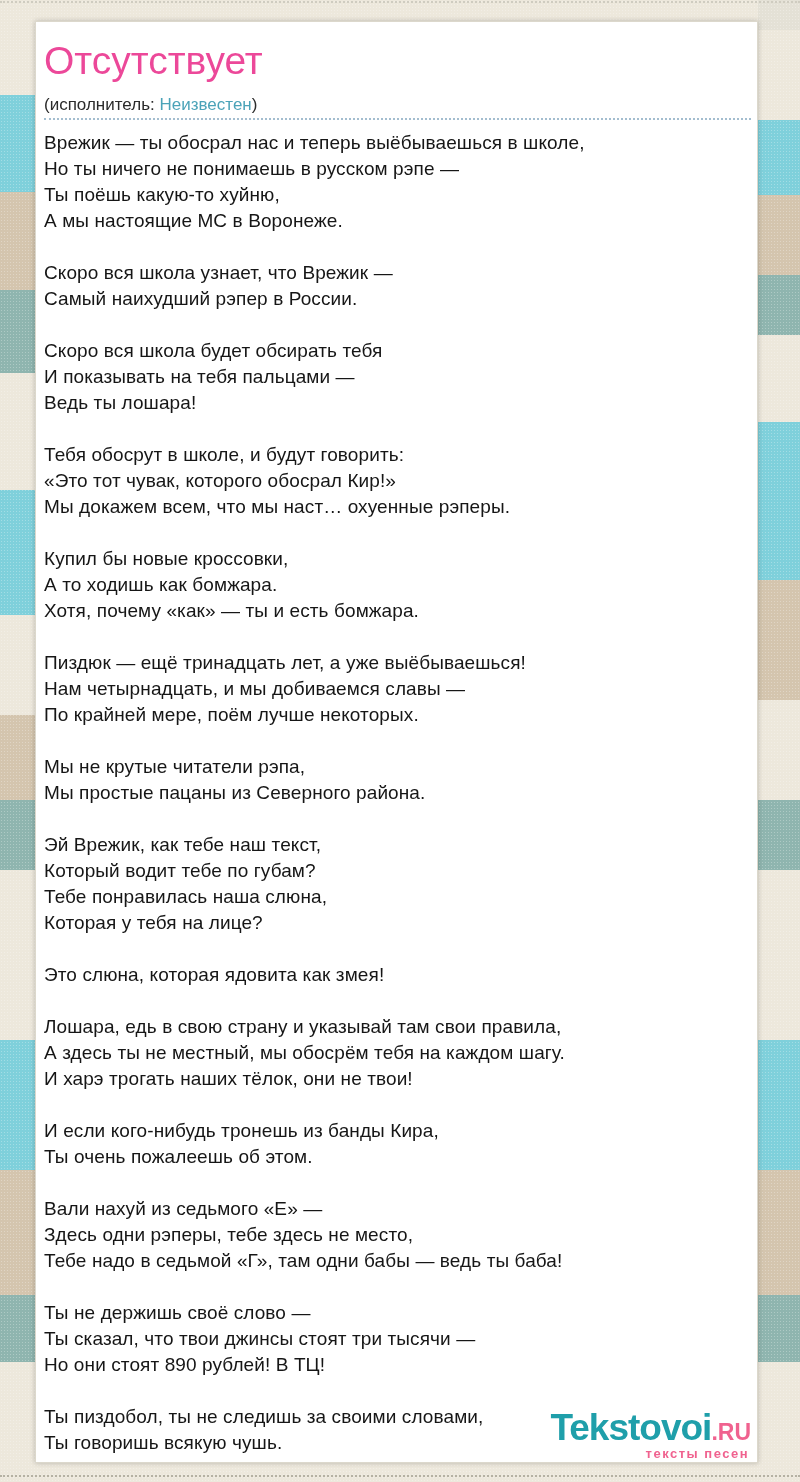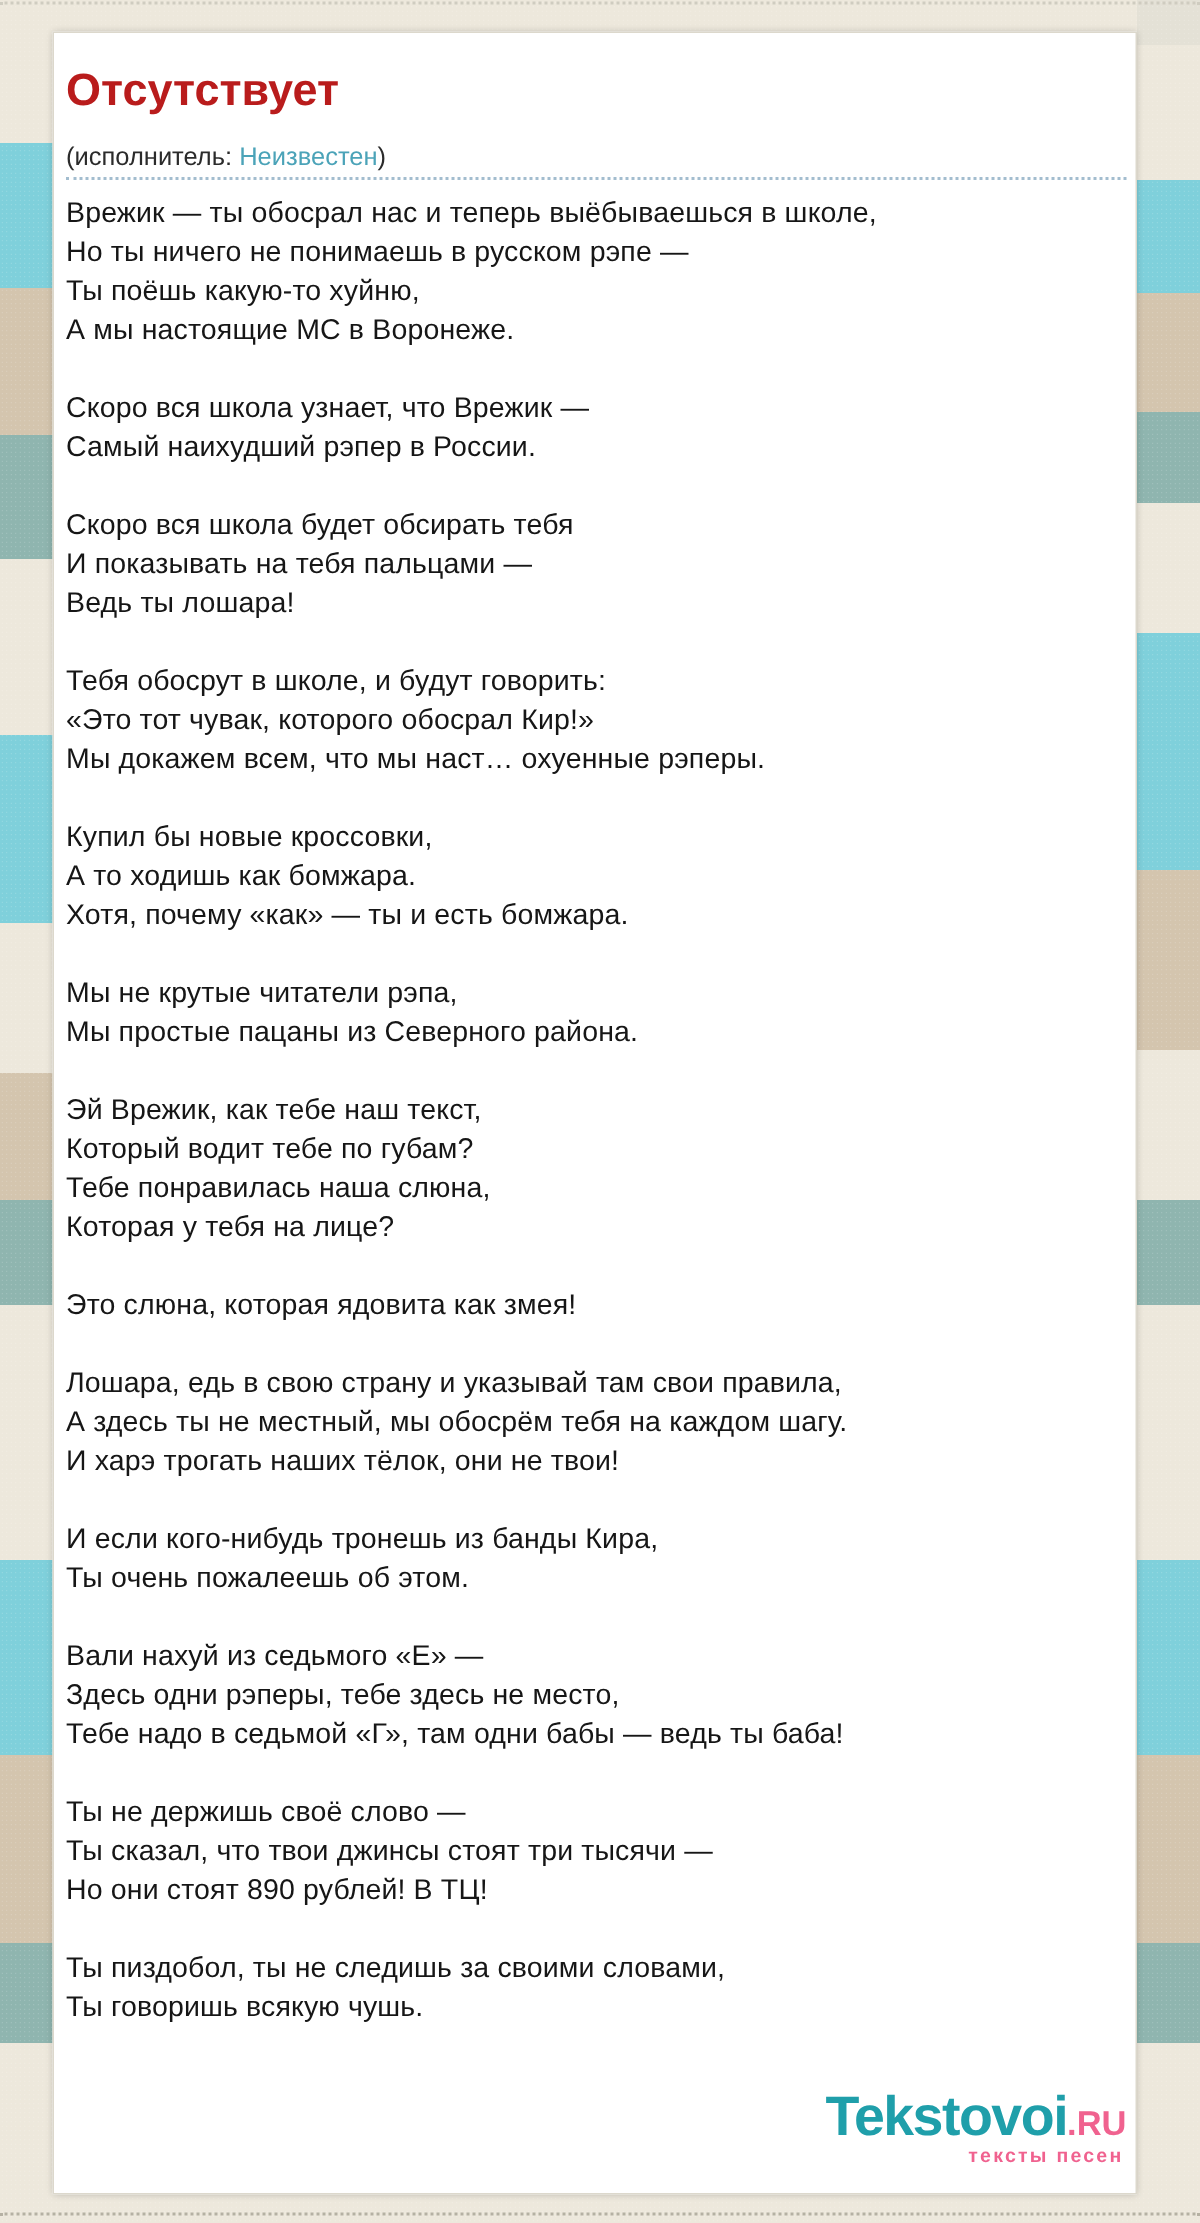--- a/index.html
+++ b/index.html
@@ -65,23 +65,23 @@
     width: 723px; height: 1442px;
     background: #ffffff;
     border: 1px solid #dcd8cc;
     box-sizing: border-box;
     box-shadow: 0 0 5px rgba(0,0,0,.22);
     z-index: 2;
     padding: 0;
   }
   .title {
     margin: 23px 0 0 8px;
-    font-size: 30px; line-height: 32px;
-    font-weight: 700;
-    color: #b91c1c;
+    font-size: 39px; line-height: 32px;
+    font-weight: 400;
+    color: #ec4899;
   }
   .subtitle {
     margin: 18px 0 0 8px;
     font-size: 17px; line-height: 20px;
     color: #2b2b2b;
   }
   .artist {
     color: #4BA3B8; text-decoration: none; cursor: pointer;
   }
   .sep {
@@ -91,21 +91,21 @@
   }
   .lyrics {
     margin: 10px 0 0 8px;
     font-size: 19px; line-height: 26px;
     color: #161616;
     letter-spacing: 0.1px;
   }
   .lyrics p { margin: 0 0 26px 0; }
   .lyrics p:last-child { margin-bottom: 0; }
   .logo {
-    position: absolute; right: 6px; bottom: 19px;
+    position: absolute; right: 6px; bottom: 2px;
     text-align: right; cursor: pointer;
     line-height: 1;
   }
   .logo-main {
     font-size: 37px; font-weight: bold;
     color: #1F9FAA; letter-spacing: -1px;
   }
   .logo-tld {
     font-size: 23px; font-weight: bold;
     color: #F0628F; letter-spacing: 0;
@@ -127,20 +127,21 @@
 <div class="card">
   <h1 class="title">Отсутствует</h1>
   <div class="subtitle"><span>(исполнитель: </span><a class="artist">Неизвестен</a><span>)</span></div>
   <div class="sep"></div>
   <div class="lyrics">
       <p>Врежик — ты обосрал нас и теперь выёбываешься в школе,<br>Но ты ничего не понимаешь в русском рэпе —<br>Ты поёшь какую-то хуйню,<br>А мы настоящие МС в Воронеже.</p>
       <p>Скоро вся школа узнает, что Врежик —<br>Самый наихудший рэпер в России.</p>
       <p>Скоро вся школа будет обсирать тебя<br>И показывать на тебя пальцами —<br>Ведь ты лошара!</p>
       <p>Тебя обосрут в школе, и будут говорить:<br>«Это тот чувак, которого обосрал Кир!»<br>Мы докажем всем, что мы наст… охуенные рэперы.</p>
       <p>Купил бы новые кроссовки,<br>А то ходишь как бомжара.<br>Хотя, почему «как» — ты и есть бомжара.</p>
+      <p>Пиздюк — ещё тринадцать лет, а уже выёбываешься!<br>Нам четырнадцать, и мы добиваемся славы —<br>По крайней мере, поём лучше некоторых.</p>
       <p>Мы не крутые читатели рэпа,<br>Мы простые пацаны из Северного района.</p>
       <p>Эй Врежик, как тебе наш текст,<br>Который водит тебе по губам?<br>Тебе понравилась наша слюна,<br>Которая у тебя на лице?</p>
       <p>Это слюна, которая ядовита как змея!</p>
       <p>Лошара, едь в свою страну и указывай там свои правила,<br>А здесь ты не местный, мы обосрём тебя на каждом шагу.<br>И харэ трогать наших тёлок, они не твои!</p>
       <p>И если кого-нибудь тронешь из банды Кира,<br>Ты очень пожалеешь об этом.</p>
       <p>Вали нахуй из седьмого «Е» —<br>Здесь одни рэперы, тебе здесь не место,<br>Тебе надо в седьмой «Г», там одни бабы — ведь ты баба!</p>
       <p>Ты не держишь своё слово —<br>Ты сказал, что твои джинсы стоят три тысячи —<br>Но они стоят 890 рублей! В ТЦ!</p>
       <p>Ты пиздобол, ты не следишь за своими словами,<br>Ты говоришь всякую чушь.</p>
     </div>
   <div class="logo">

